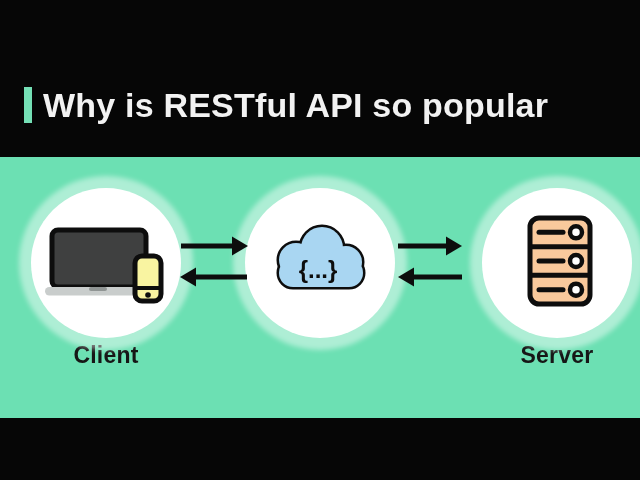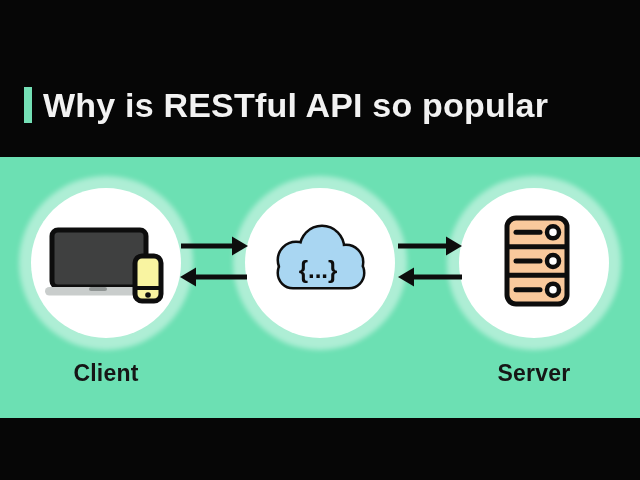--- a/index.html
+++ b/index.html
@@ -46,34 +46,34 @@
     width: 640px; height: 261px;
     background: #6CE0B3;
   }
   .node {
     position: absolute; top: 31px;
     width: 150px;
     display: flex; flex-direction: column; align-items: center;
   }
   .node-client   { left: 31px; }
   .node-rest-api { left: 245px; }
-  .node-server   { left: 459px; }
+  .node-server   { left: 482px; }
   .circle {
     position: relative;
     width: 150px; height: 150px;
     border-radius: 50%;
     background: #FFFFFF;
     box-shadow: 0 0 5px 12px rgba(255,255,255,0.45);
   }
   .circle svg { position: absolute; }
   .icon-laptop { left: 14px; top: 39px; }
   .icon-cloud  { left: 22px; top: 33px; }
   .icon-server { left: 45px; top: 27px; }
   .node-label {
-    margin-top: 22px;
+    margin-top: 4px;
     font-size: 23px;
     font-weight: bold;
     color: #161616;
     letter-spacing: 0.2px;
     white-space: nowrap;
   }
   .arrows-layer {
     position: absolute; left: 0; top: 0;
     width: 640px; height: 261px;
     pointer-events: none;

